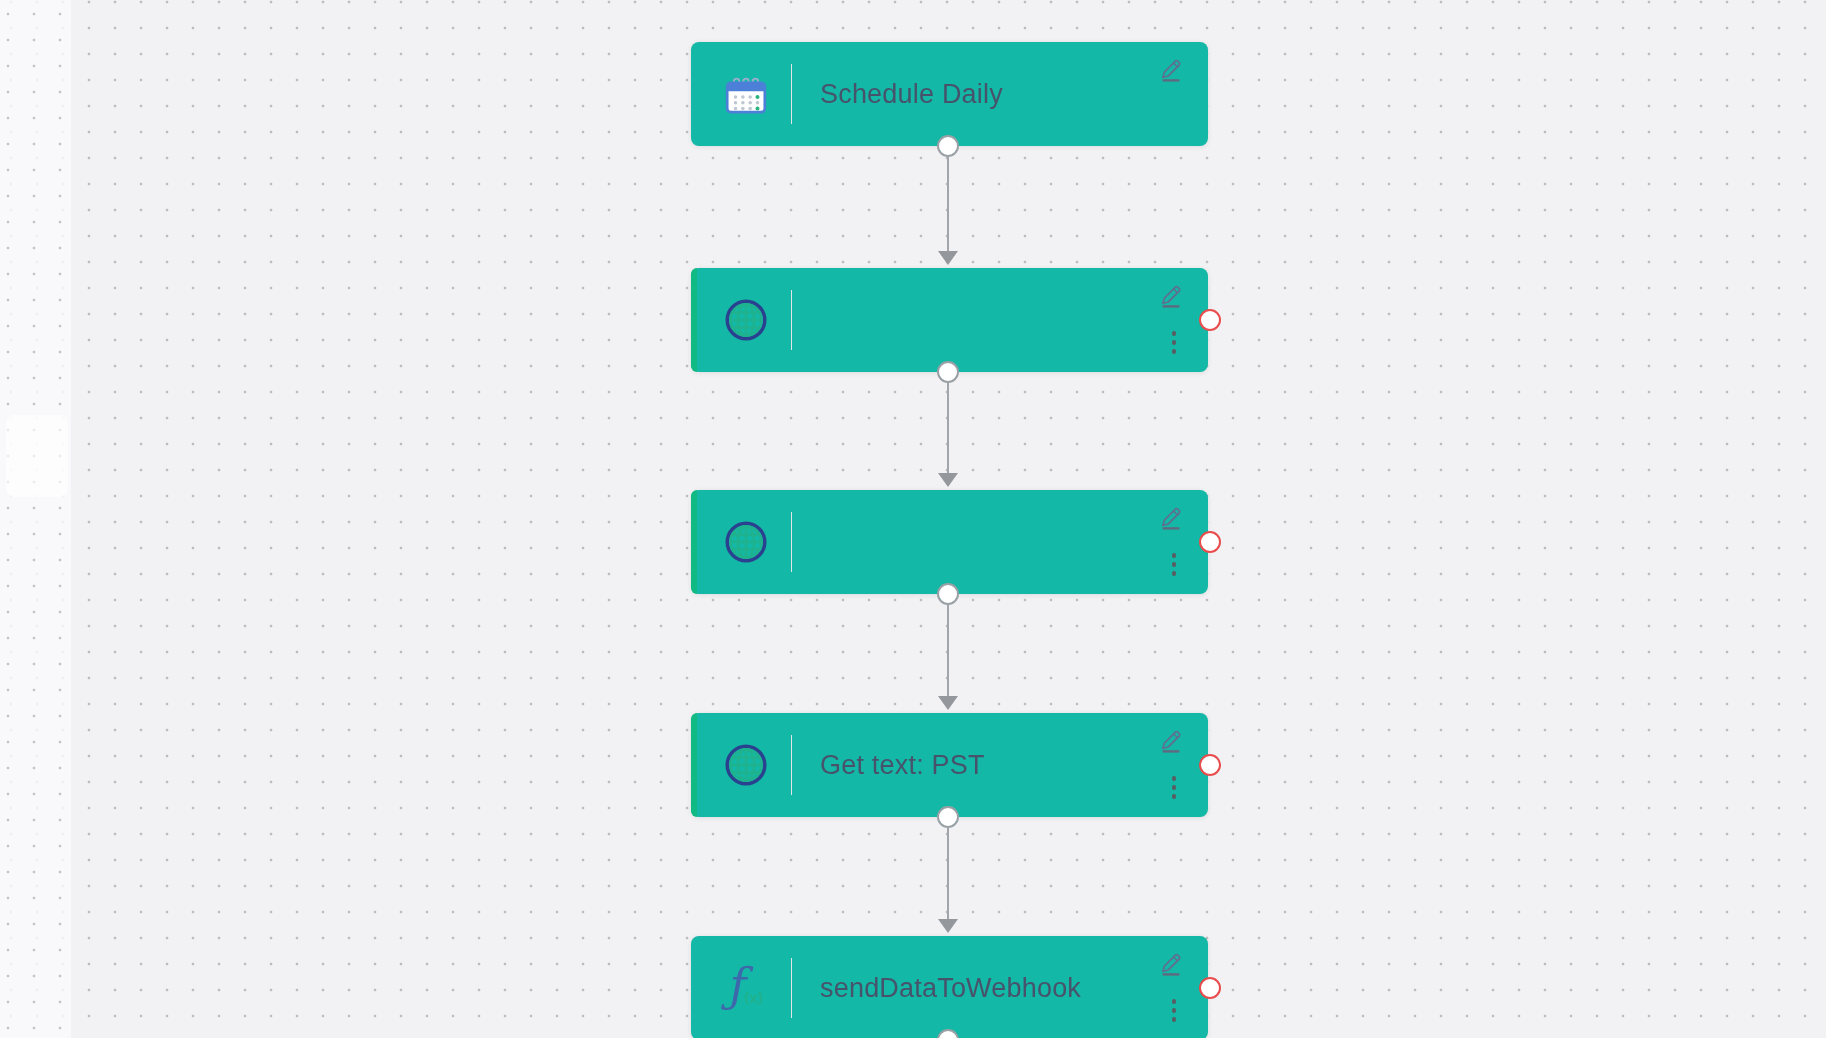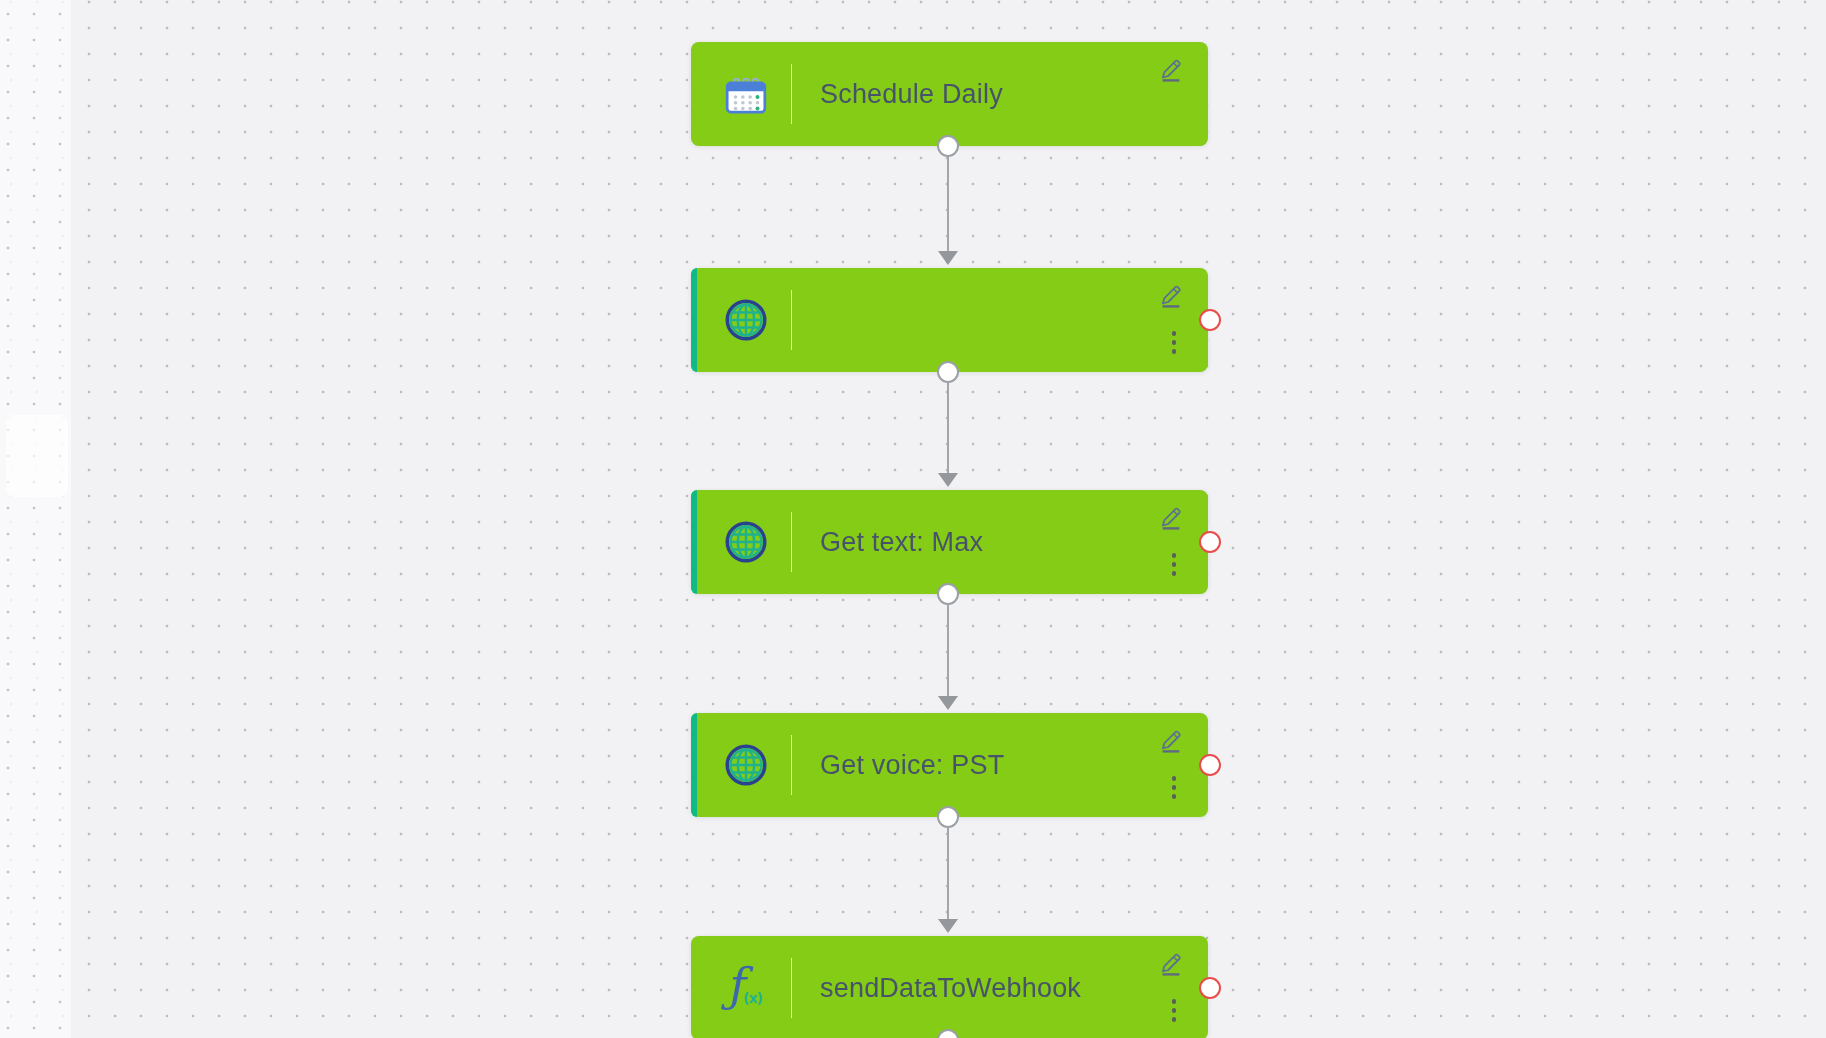--- a/index.html
+++ b/index.html
@@ -23,21 +23,21 @@
     border-right: 1px solid rgba(120,120,135,0.05);
   }
   .edge-ghost {
     position: absolute; left: 6px; top: 415px; width: 62px; height: 82px;
     background: rgba(255,255,255,0.65); border-radius: 8px;
   }
 
   
   .card {
     position: absolute; left: 691px; width: 517px; height: 104px;
-    background: #84cc16; border-radius: 8px;
+    background: #14b8a6; border-radius: 8px;
     box-shadow: 0 1px 5px rgba(40,50,60,0.10), 0 0 1px rgba(40,50,60,0.06);
   }
   .card .accent {
     position: absolute; left: 0; top: 0; bottom: 0; width: 6px;
     background: #10ba82; border-radius: 8px 0 0 8px;
   }
   .icon-cell {
     position: absolute; left: 722px; width: 48px; height: 48px;
     display: flex; align-items: center; justify-content: center;
   }
@@ -176,21 +176,20 @@
     <i></i>
     <i></i>
   </div>
 <div class="port" style="left:937px; top:361px"></div>
 
 <div class="conn-line" style="top:383px; height:90px"></div>
 <div class="conn-arrow" style="top:473px"></div>
 
 <div class="card" style="top:490px">
   <div class="accent"></div>
-  <div class="step-label" style="left:129px">Get text: Max</div>
   <div class="error-badge" style="right:-13px; top:41px"></div>
 </div>
 <div class="icon-cell" style="top:518px">
   <svg width="46" height="48">
       <use href="#sym-globe"></use>
     </svg>
 </div>
 <div class="vdivider" style="top:512px"></div>
 <div class="edit-btn" style="left:1158px; top:503px">
   <svg width="28" height="28">
@@ -202,21 +201,21 @@
     <i></i>
     <i></i>
   </div>
 <div class="port" style="left:937px; top:583px"></div>
 
 <div class="conn-line" style="top:605px; height:91px"></div>
 <div class="conn-arrow" style="top:696px"></div>
 
 <div class="card" style="top:713px">
   <div class="accent"></div>
-  <div class="step-label" style="left:129px">Get voice: PST</div>
+  <div class="step-label" style="left:129px">Get text: PST</div>
   <div class="error-badge" style="right:-13px; top:41px"></div>
 </div>
 <div class="icon-cell" style="top:741px">
   <svg width="46" height="48">
       <use href="#sym-globe"></use>
     </svg>
 </div>
 <div class="vdivider" style="top:735px"></div>
 <div class="edit-btn" style="left:1158px; top:726px">
   <svg width="28" height="28">

